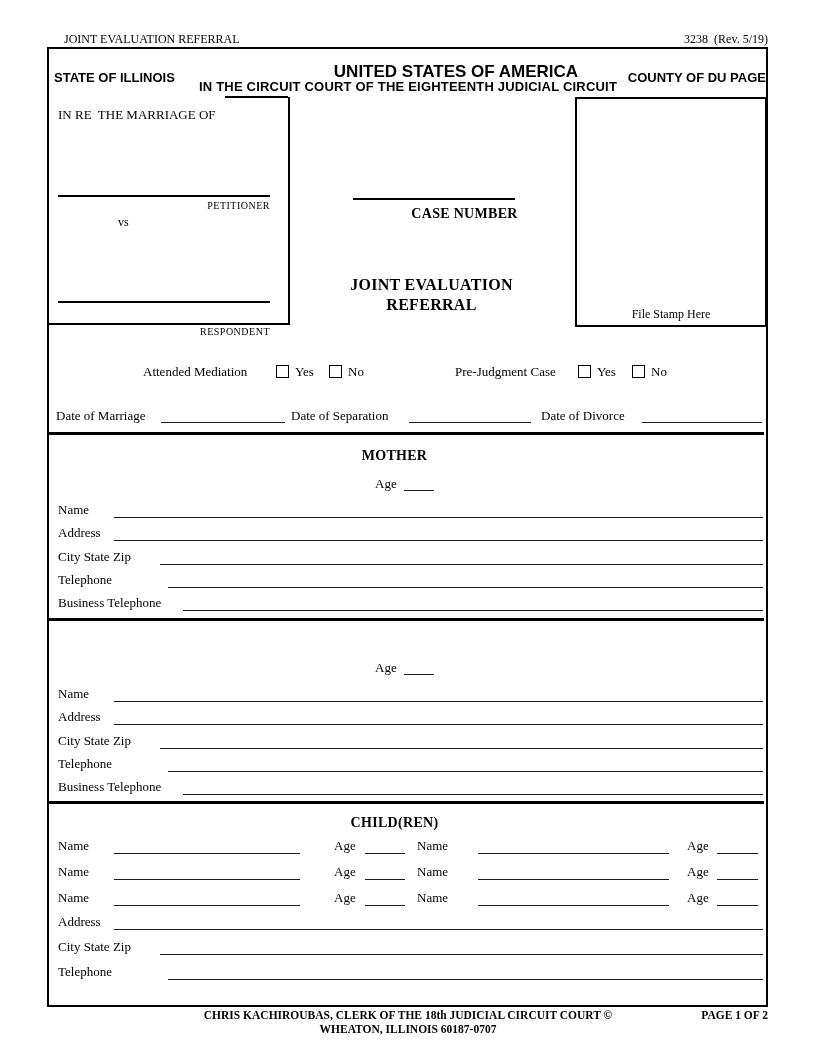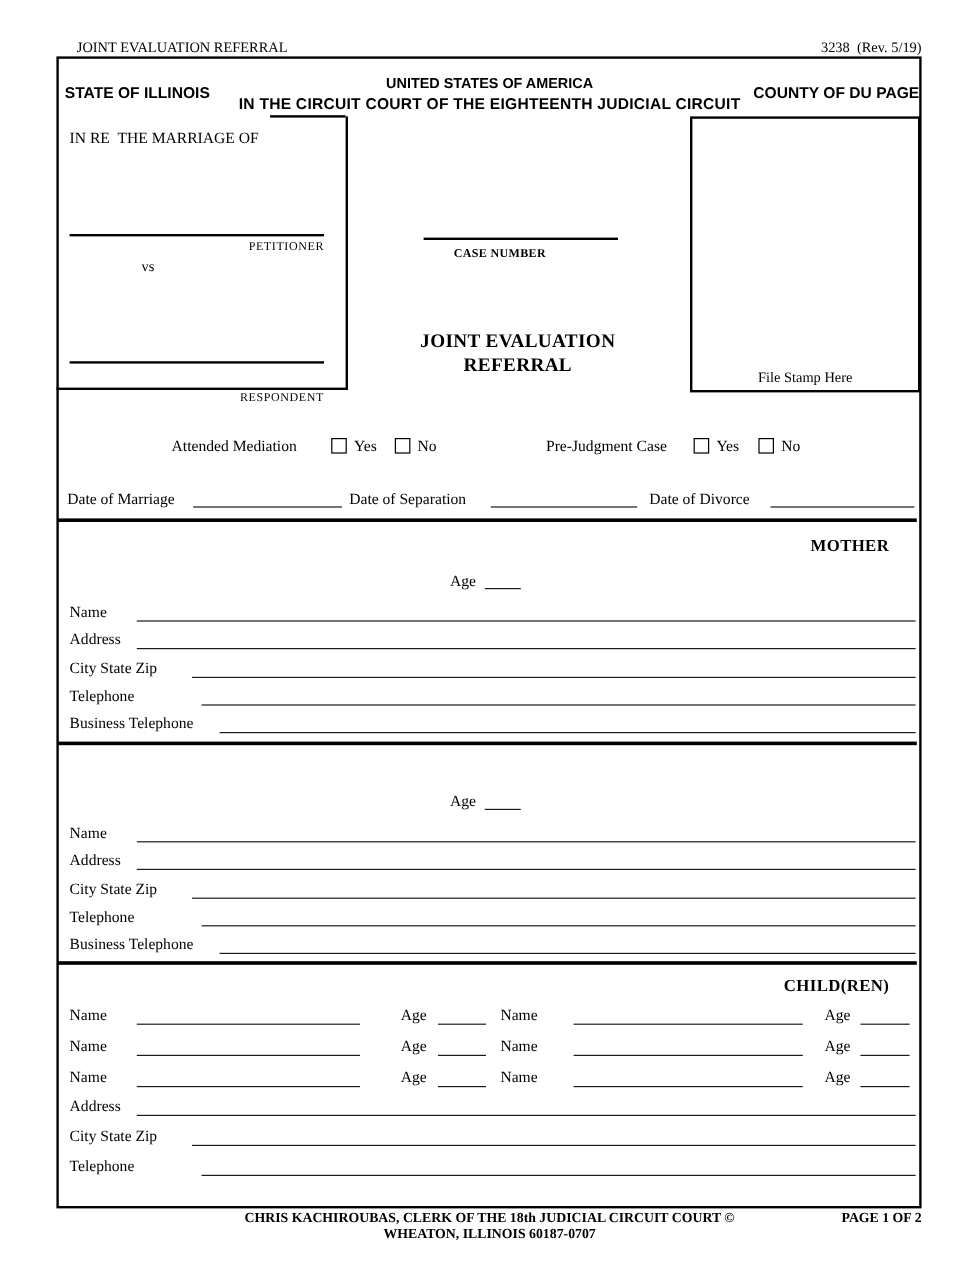--- a/index.html
+++ b/index.html
@@ -9,50 +9,50 @@
   .pre{white-space:pre;}
   .sans{font-family:"Liberation Sans",sans-serif;font-weight:bold;}
   .serif13{font-size:13px;line-height:15px;}
   .center{text-align:center;}
   .right{text-align:right;}
   .outer-box{left:47px;top:47px;width:717px;height:956px;border:2px solid #000;}
   .fline{height:0;border-bottom:1.5px solid #1c1c1c;}
   .fline2{height:0;border-bottom:2px solid #000;}
   .divider{height:3px;background:#000;}
   .cb{width:13px;height:13px;border:1.5px solid #000;background:#fff;box-sizing:border-box;}
-  .sec-title{left:48px;width:693px;text-align:right;font-weight:bold;font-size:14px;letter-spacing:.3px;}
+  .sec-title{left:48px;width:693px;text-align:center;font-weight:bold;font-size:14px;letter-spacing:.3px;}
   .cap-small{font-size:10px;letter-spacing:.5px;}
   .foot{font-weight:bold;font-size:11.5px;line-height:14px;text-align:center;}
 </style>
 </head>
 <body>
 
 <div class="page">
 
   <div class="abs" style="left:48px;top:32px;font-size:12px;margin-left:16px;">JOINT EVALUATION REFERRAL</div>
   <div class="abs pre" style="right:48px;top:32px;font-size:12px;">3238  (Rev. 5/19)</div>
 
   <div class="abs outer-box"></div>
 
   <div class="abs sans" style="left:54px;top:70px;font-size:13px;">STATE OF ILLINOIS</div>
-  <div class="abs sans center" style="left:48px;top:62px;width:720px;font-size:12px;">UNITED STATES OF AMERICA</div>
+  <div class="abs sans center" style="left:48px;top:62px;width:720px;font-size:17px;padding-left:48px;">UNITED STATES OF AMERICA</div>
   <div class="abs sans center" style="left:48px;top:79px;width:720px;font-size:13px;letter-spacing:.2px;">IN THE CIRCUIT COURT OF THE EIGHTEENTH JUDICIAL CIRCUIT</div>
   <div class="abs sans" style="right:50px;top:70px;font-size:13px;">COUNTY OF DU PAGE</div>
 
   <div class="abs" style="left:47px;top:97px;width:241px;height:226px;border-right:2px solid #000;border-bottom:2px solid #000;"></div>
   <div class="abs" style="left:225px;top:96px;width:63px;height:2px;background:#000;"></div>
   <div class="abs pre serif13" style="left:58px;top:107px;">IN RE  THE MARRIAGE OF</div>
   <div class="abs fline2" style="left:58px;top:195px;width:212px;"></div>
   <div class="abs right cap-small" style="left:58px;top:200px;width:212px;">PETITIONER</div>
   <div class="abs" style="left:118px;top:215px;font-size:12px;">vs</div>
   <div class="abs fline2" style="left:58px;top:301px;width:212px;"></div>
   <div class="abs right cap-small" style="left:58px;top:306px;width:212px;margin-top:20px;">RESPONDENT</div>
 
   <div class="abs fline2" style="left:353px;top:198px;width:162px;"></div>
-  <div class="abs center" style="left:288px;top:206px;width:257px;font-weight:bold;font-size:10px;letter-spacing:.3px;">CASE NUMBER</div>
+  <div class="abs center" style="left:288px;top:206px;width:257px;font-weight:bold;font-size:14px;letter-spacing:.3px;padding-left:48px;">CASE NUMBER</div>
   <div class="abs" style="left:575px;top:97px;width:188px;height:226px;border:2px solid #000;">
     <div class="abs center" style="left:0;bottom:3px;width:100%;font-size:12px;">File Stamp Here</div>
   </div>
 
   <div class="abs center" style="left:288px;top:275px;width:287px;font-weight:bold;font-size:16px;line-height:20px;letter-spacing:.3px;">
     <div>JOINT EVALUATION</div>
     <div>REFERRAL</div>
   </div>
 
   <div class="abs serif13" style="left:143px;top:364px;">Attended Mediation</div>

